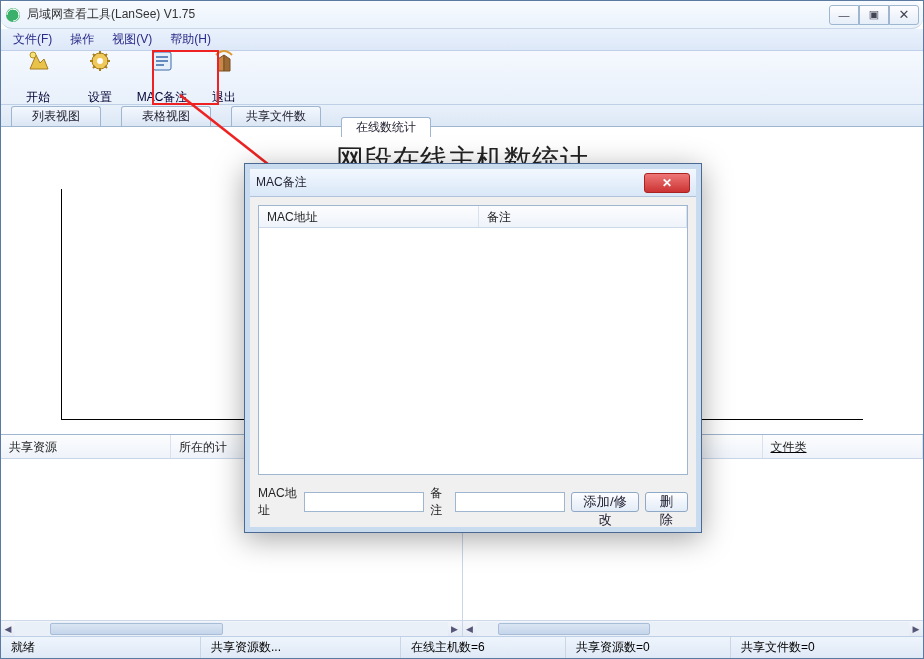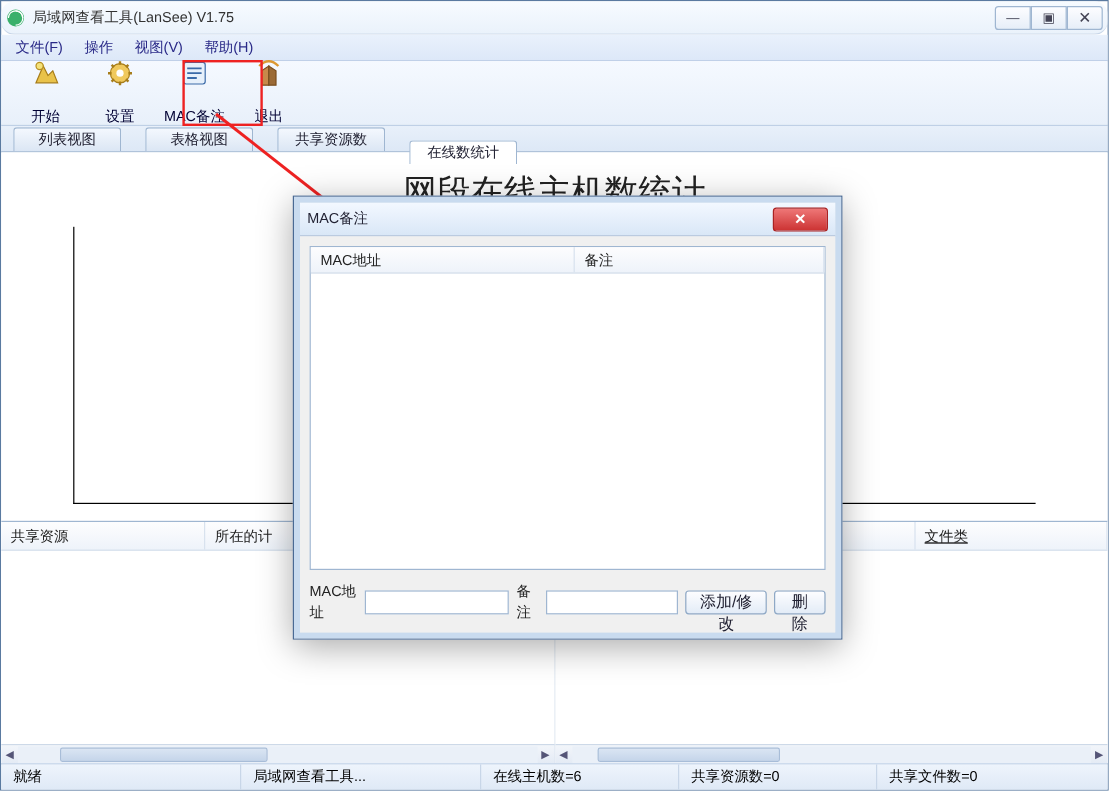--- a/index.html
+++ b/index.html
@@ -137,21 +137,21 @@
             <path d="M4 6 Q12 -2 20 6" fill="none" stroke="#d93" stroke-width="2"></path>
           </svg>
       </span>
       <span class="lbl">退出</span>
     </div>
   </div>
 
   <div class="tabstrip">
     <div class="tab">列表视图</div>
     <div class="tab">表格视图</div>
-    <div class="tab">共享资源数</div>
+    <div class="tab">共享文件数</div>
     <div class="tab active">在线数统计</div>
   </div>
 
   <div class="content">
     <div class="chart-area">
       <div class="chart-title">网段在线主机数统计</div>
       <div class="chart-frame">
         <div class="axes"></div>
       </div>
     </div>
@@ -183,21 +183,21 @@
               <div class="thumb" style="left:5%;width:35%"></div>
             </div>
           <div class="arrow right">▶</div>
         </div>
       </div>
     </div>
   </div>
 
   <div class="statusbar">
     <div class="cell" style="width:200px">就绪</div>
-    <div class="cell" style="width:200px">局域网查看工具...</div>
+    <div class="cell" style="width:200px">共享资源数...</div>
     <div class="cell" style="width:165px">在线主机数=6</div>
     <div class="cell" style="width:165px">共享资源数=0</div>
     <div class="cell" style="flex:1">共享文件数=0</div>
   </div>
 </div>
 
 <div class="highlight-box" style="left:152px; top:50px; width:67px; height:55px;"></div>
 
 <svg class="arrow-overlay" style="left:150px; top:80px;" width="200" height="140">
   <defs>

